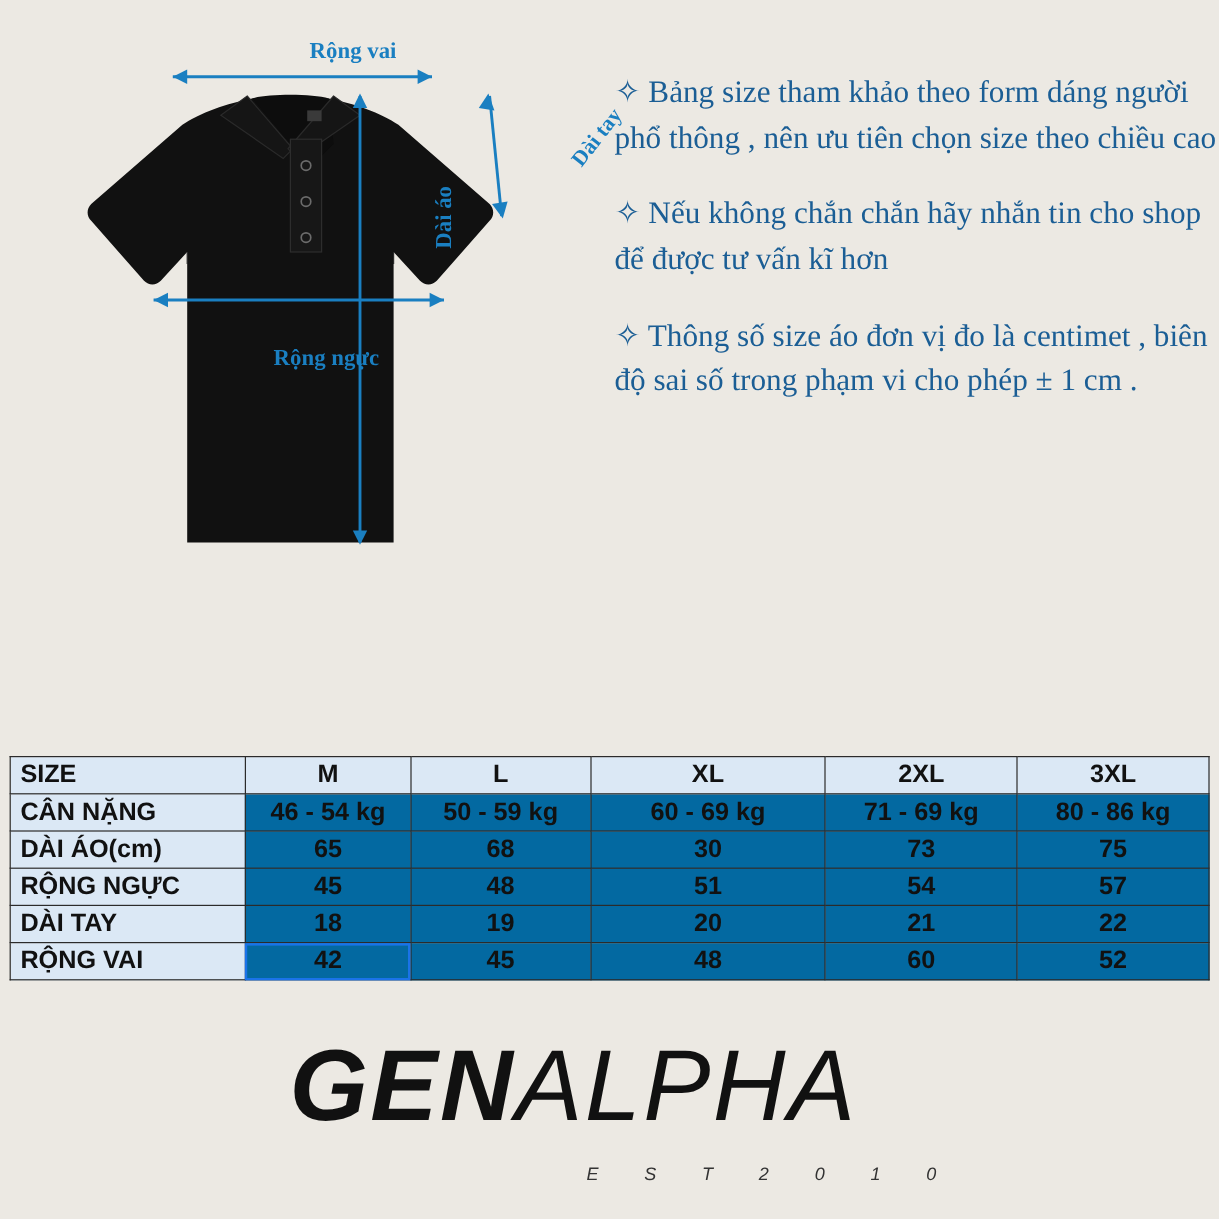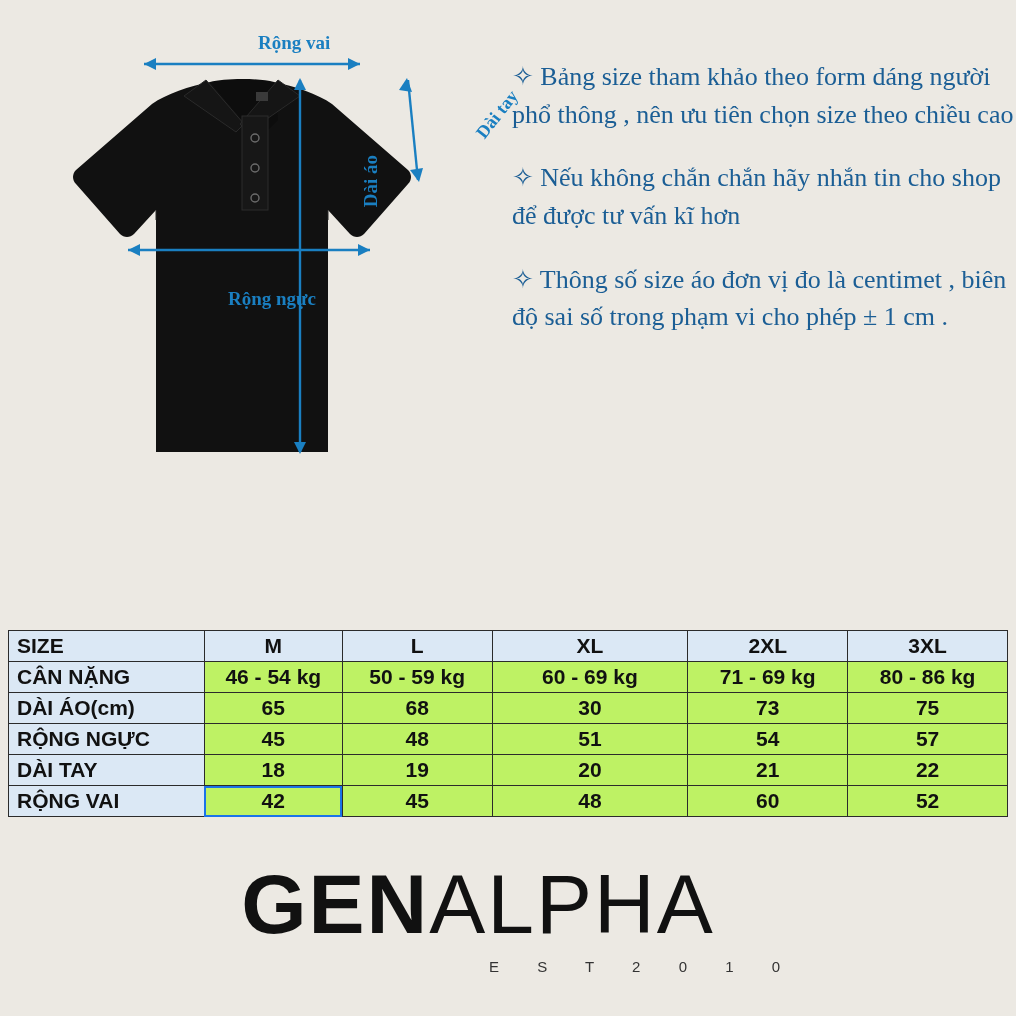--- a/index.html
+++ b/index.html
@@ -54,21 +54,21 @@
     border-collapse: collapse;
     font-family: "Liberation Sans", sans-serif;
     font-size: 21px;
     font-weight: bold;
   }
   #size-table th, #size-table td {
     border: 1px solid #2b2b2b;
     height: 31px;
     text-align: center;
     padding: 0 4px;
-    background: #bef264;
+    background: #0369a1;
     color: #111;
     white-space: nowrap;
   }
   #size-table th.rowhead, #size-table td.rowhead {
     text-align: left;
     padding-left: 8px;
     background: #dbe8f5;
     width: 196px;
   }
   #size-table thead th { background: #dbe8f5; }
@@ -83,36 +83,37 @@
   .col-xl { width: 196px; }
   .col-2xl{ width: 160px; }
   .col-3xl{ width: 160px; }
 
   
   #logo {
     position: absolute;
     left: 0; top: 862px;
     width: 956px;
     text-align: center;
+    font-style: italic;
   }
   #logo-main {
     font-family: "Liberation Sans", sans-serif;
     font-size: 84px;
     letter-spacing: 2px;
     line-height: 1;
     display: inline-block;
   }
   #logo-gen { font-weight: bold; color: #111; }
   #logo-alpha { font-weight: 300; color: #111; }
   #logo-sub {
     font-family: "Liberation Sans", sans-serif;
     font-size: 15px;
     letter-spacing: 17px;
     color: #333;
-    margin-top: 12px;
+    margin-top: 24px;
     padding-left: 330px;
   }
 </style>
 </head>
 <body>
 
 <div id="top-area">
 
   <div id="shirt-wrap">
     <svg class="shirt-svg" width="400" height="520" viewBox="0 0 400 520">

